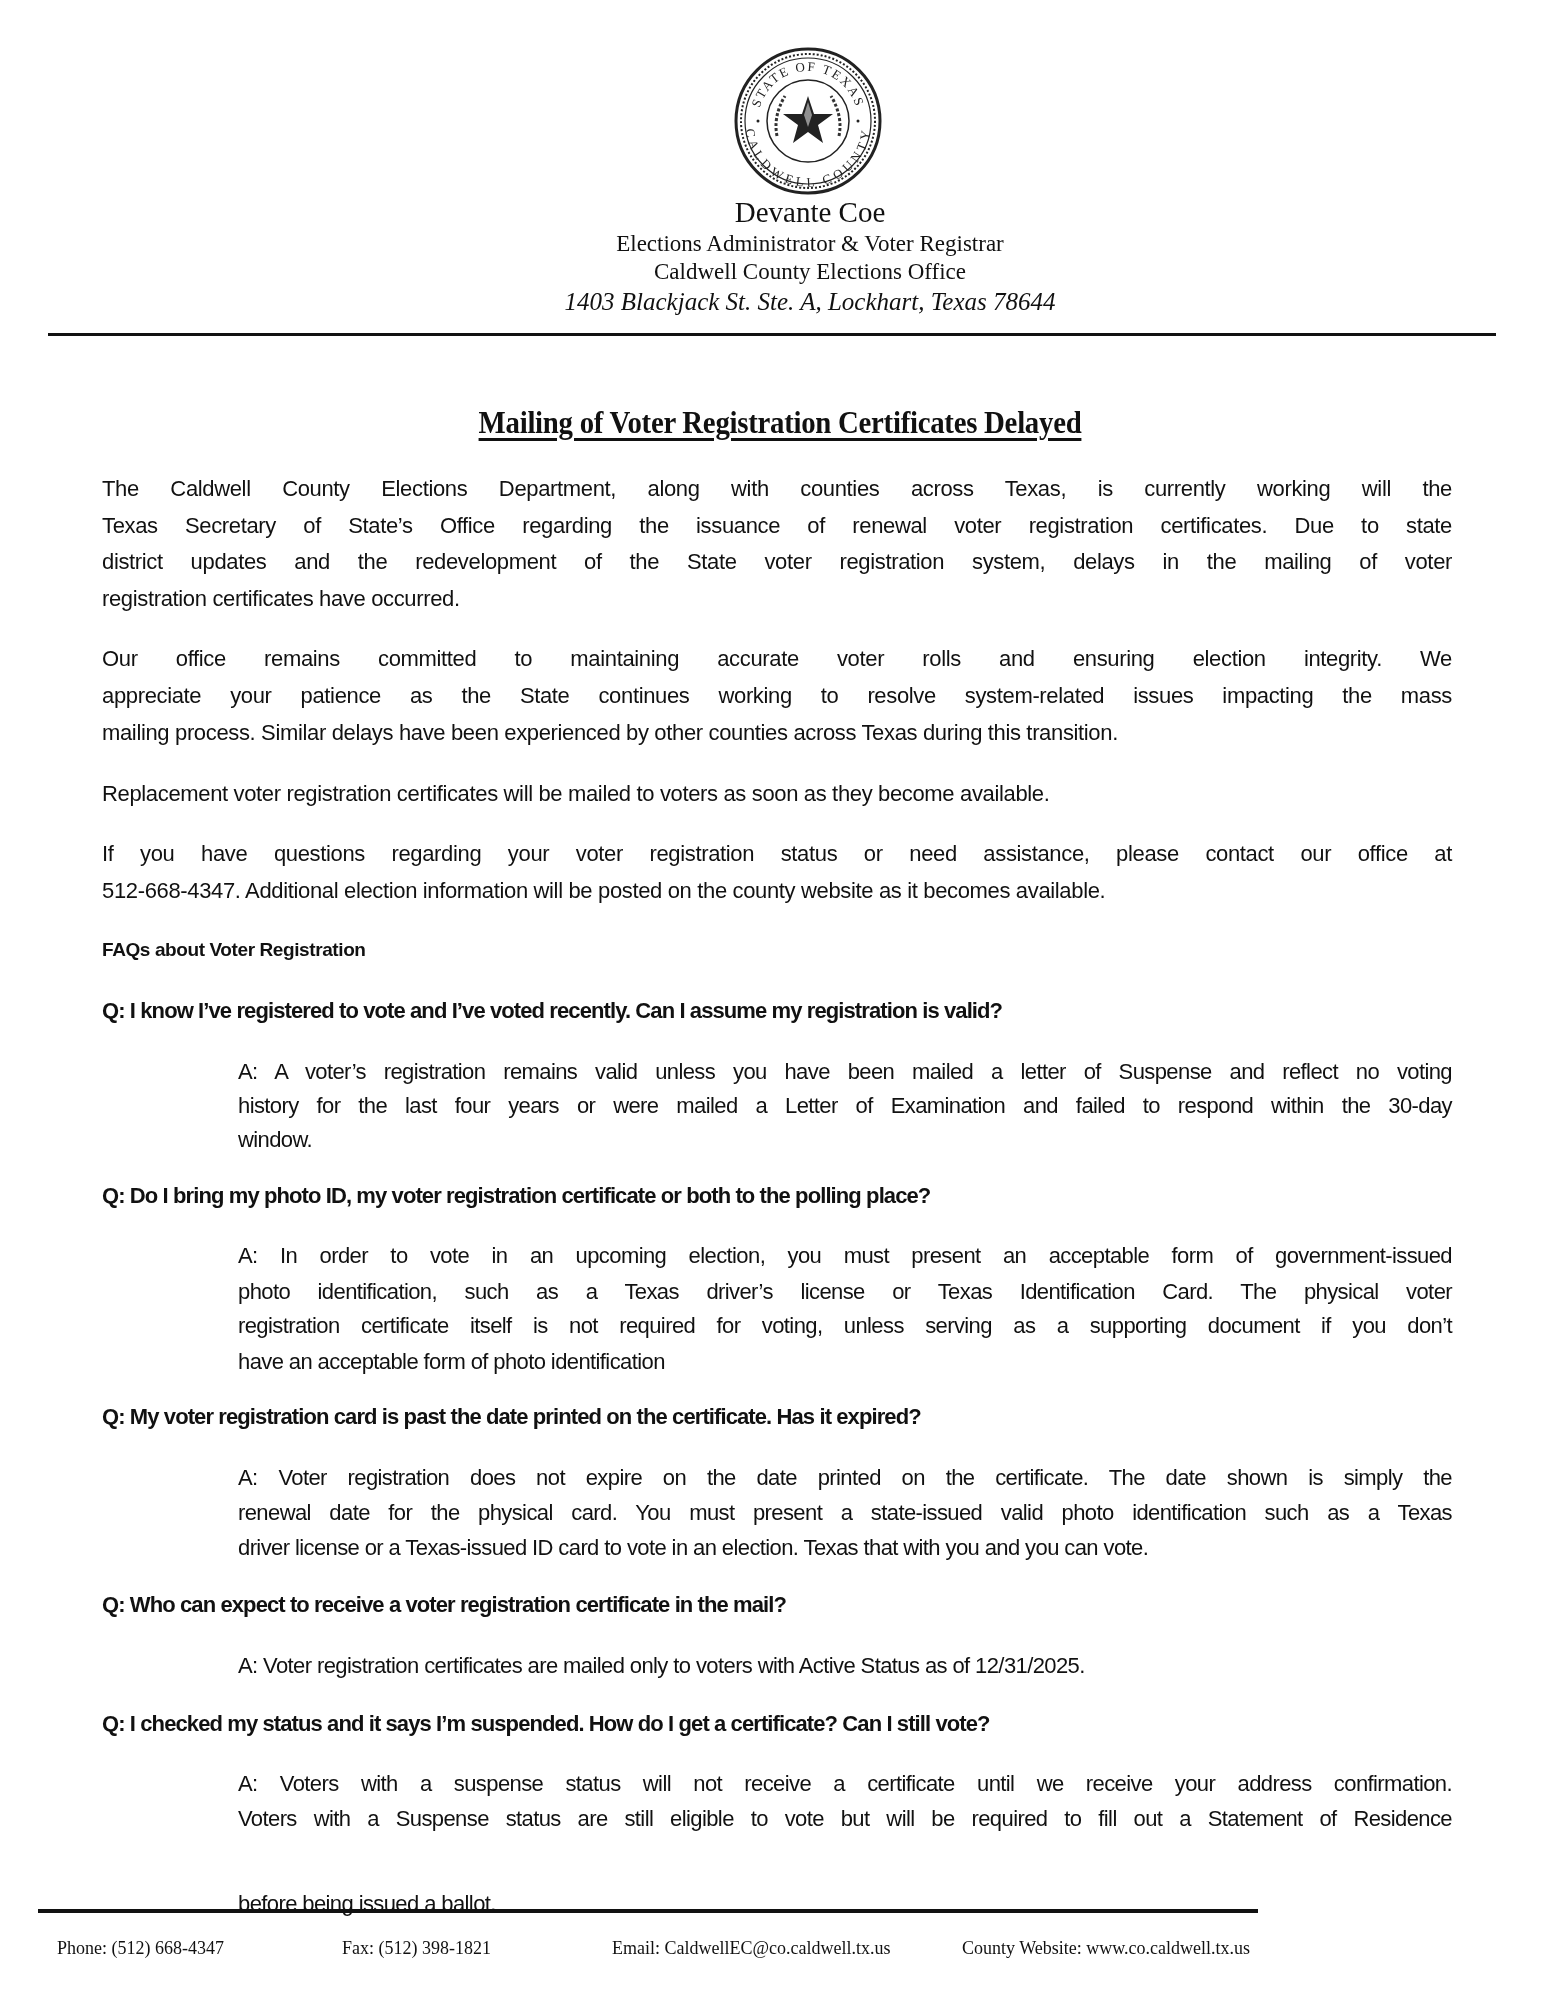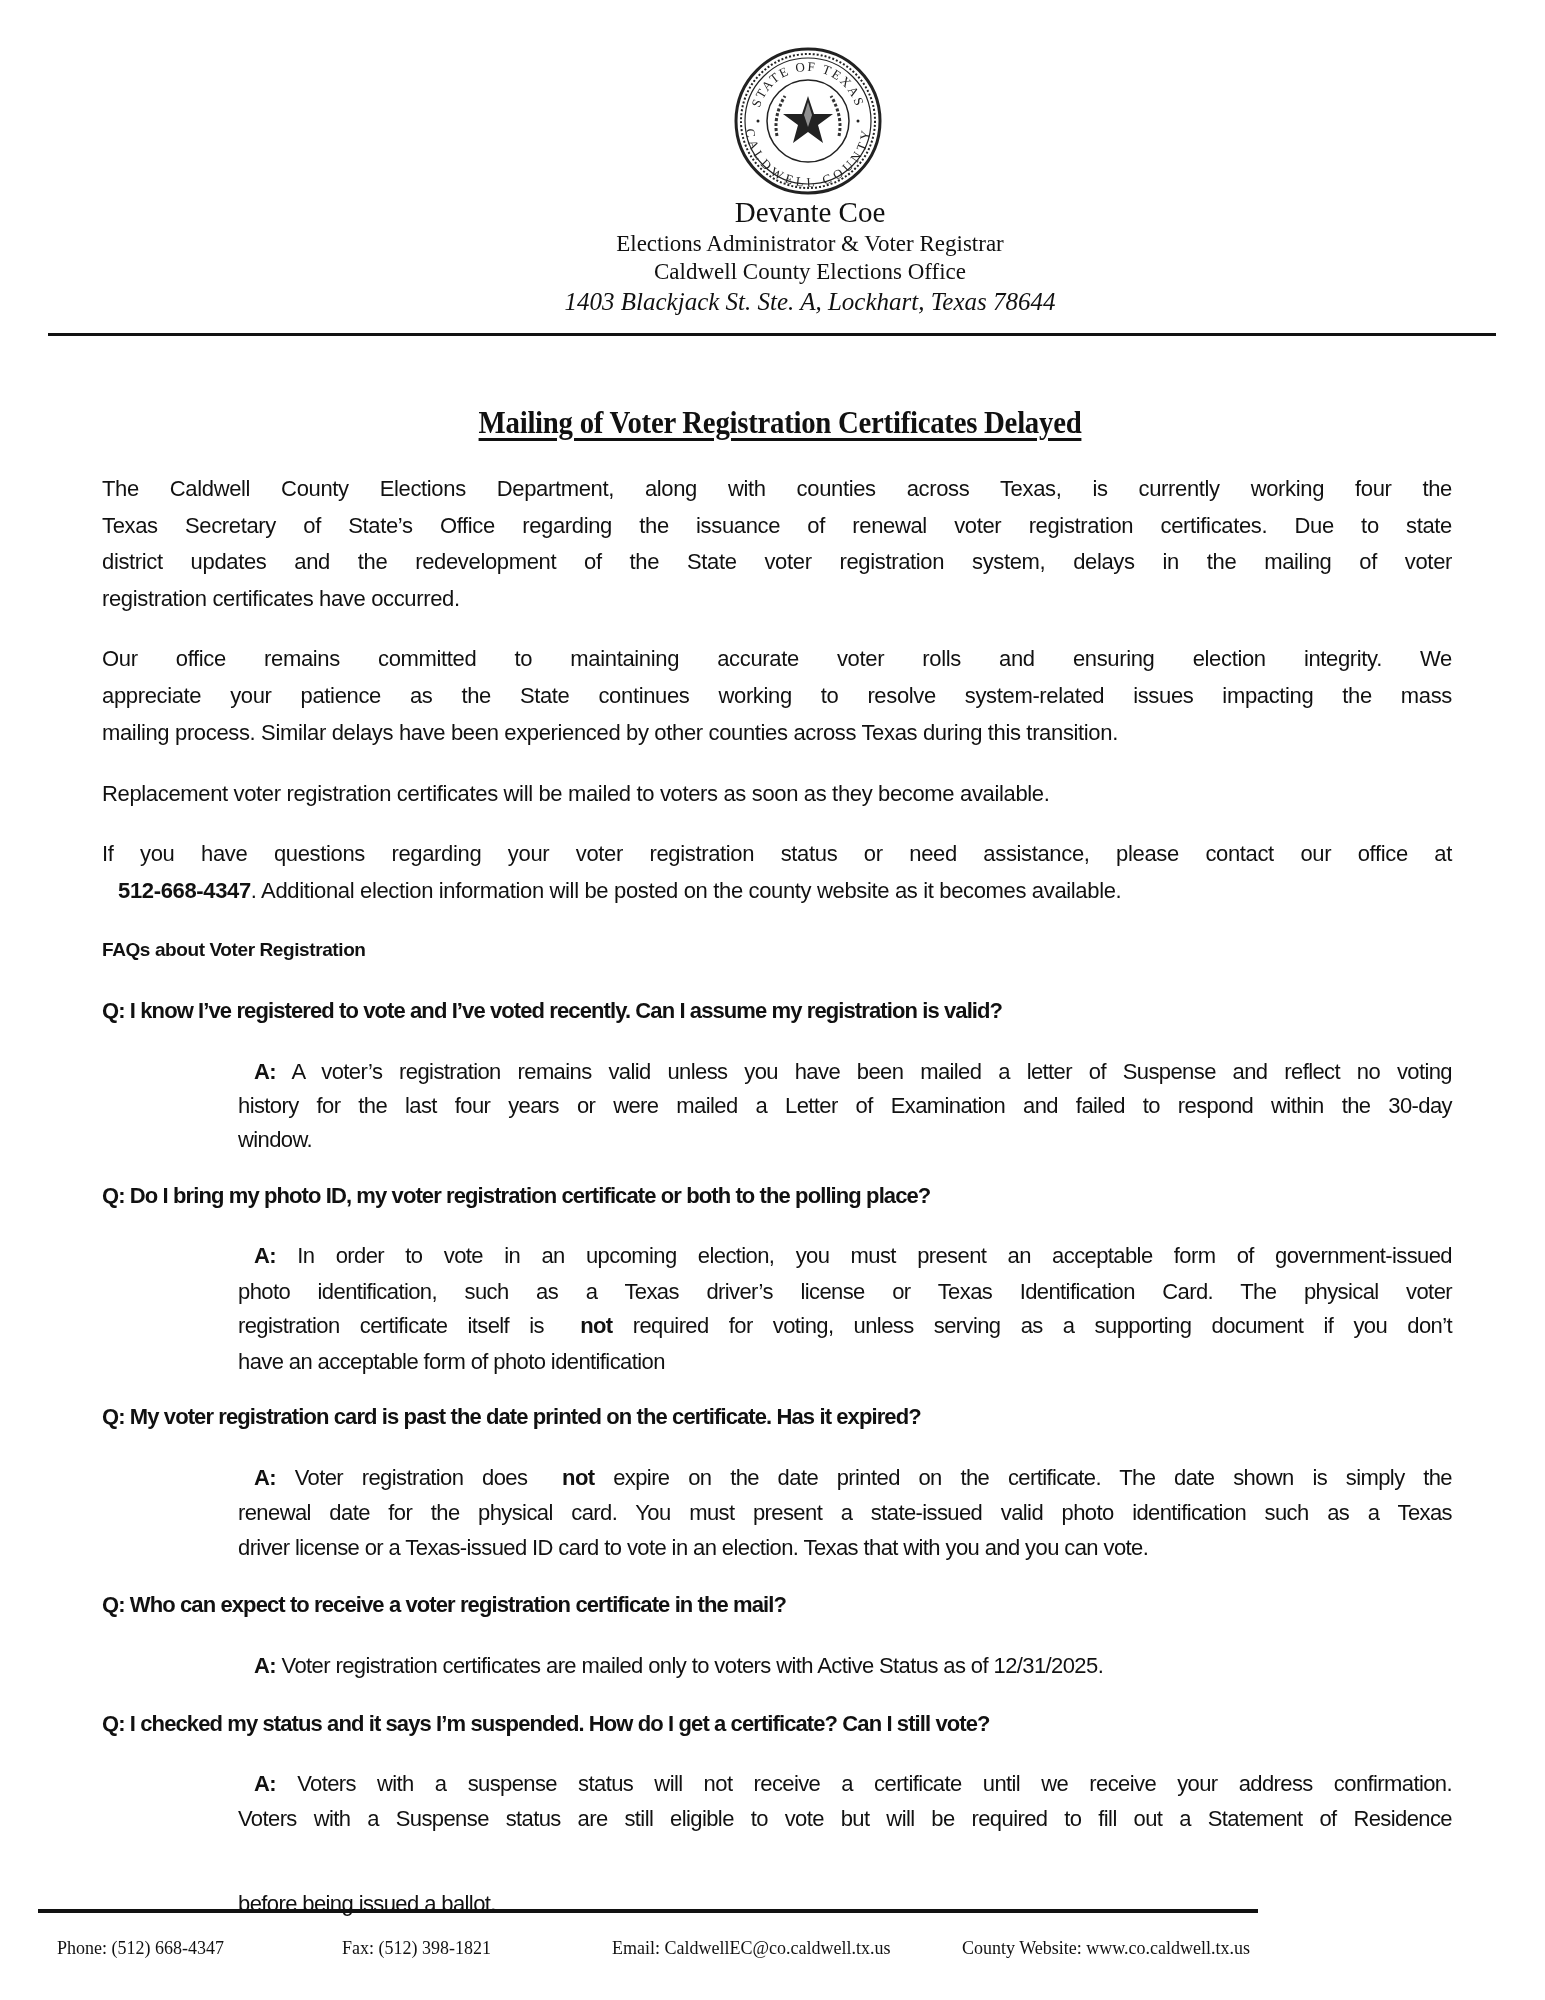--- a/index.html
+++ b/index.html
@@ -14,21 +14,21 @@
   .hdr-addr { top:288px; font-style:italic; font-size:25px; }
   .rule-top { left:48px; top:333px; width:1448px; height:3px; background:#111; }
   .doc-title { left:0; width:1560px; top:405px; text-align:center; font-family:"Liberation Serif", serif; font-weight:bold; font-size:31px; text-decoration:underline; text-underline-offset:5px; letter-spacing:-0.3px; transform:scaleX(0.93); transform-origin:780px 0; white-space:nowrap; }
   .ln { font-family:"Liberation Sans", sans-serif; font-size:22px; line-height:26px; white-space:nowrap; letter-spacing:-0.35px; }
   .body-ln { left:102px; width:1350px; }
   .ans-ln { left:238px; width:1214px; letter-spacing:-0.6px; }
   .just { text-align:justify; text-align-last:justify; }
   .last { text-align:left; }
   .q-ln { left:102px; font-weight:bold; letter-spacing:-0.9px; }
   .faq-heading { left:102px; font-weight:bold; font-size:19px; letter-spacing:-0.4px; }
-  b { font-weight:bold;margin-left:16px; }
+  b { font-weight:normal; }
   .rule-bottom { left:38px; top:1909px; width:1220px; height:4px; background:#111; }
   .foot { top:1938px; font-family:"Liberation Serif", serif; font-size:18px; white-space:nowrap; color:#111; }
 </style>
 </head>
 <body>
 
 <div class="abs seal">
   <svg width="150" height="150" viewBox="0 0 150 150">
     <defs>
       <path id="arcTop" d="M 25 75 A 50 50 0 0 1 125 75"></path>
@@ -55,21 +55,21 @@
 
 <div class="abs hdr hdr-name">Devante Coe</div>
 <div class="abs hdr hdr-line hdr-title">Elections Administrator &amp; Voter Registrar</div>
 <div class="abs hdr hdr-line hdr-office">Caldwell County Elections Office</div>
 <div class="abs hdr hdr-addr">1403 Blackjack St. Ste. A, Lockhart, Texas 78644</div>
 
 <div class="abs rule-top"></div>
 
 <div class="abs doc-title">Mailing of Voter Registration Certificates Delayed</div>
 
-<div class="abs ln body-ln just" style="top:476px">The Caldwell County Elections Department, along with counties across Texas, is currently working four the</div>
+<div class="abs ln body-ln just" style="top:476px">The Caldwell County Elections Department, along with counties across Texas, is currently working will the</div>
 <div class="abs ln body-ln just" style="top:513px">Texas Secretary of State’s Office regarding the issuance of renewal voter registration certificates. Due to state</div>
 <div class="abs ln body-ln just" style="top:549px">district updates and the redevelopment of the State voter registration system, delays in the mailing of voter</div>
 <div class="abs ln body-ln last" style="top:586px">registration certificates have occurred.</div>
 
 <div class="abs ln body-ln just" style="top:646px">Our office remains committed to maintaining accurate voter rolls and ensuring election integrity. We</div>
 <div class="abs ln body-ln just" style="top:683px">appreciate your patience as the State continues working to resolve system-related issues impacting the mass</div>
 <div class="abs ln body-ln last" style="top:720px">mailing process. Similar delays have been experienced by other counties across Texas during this transition.</div>
 
 <div class="abs ln body-ln last" style="top:781px">Replacement voter registration certificates will be mailed to voters as soon as they become available.</div>
 

